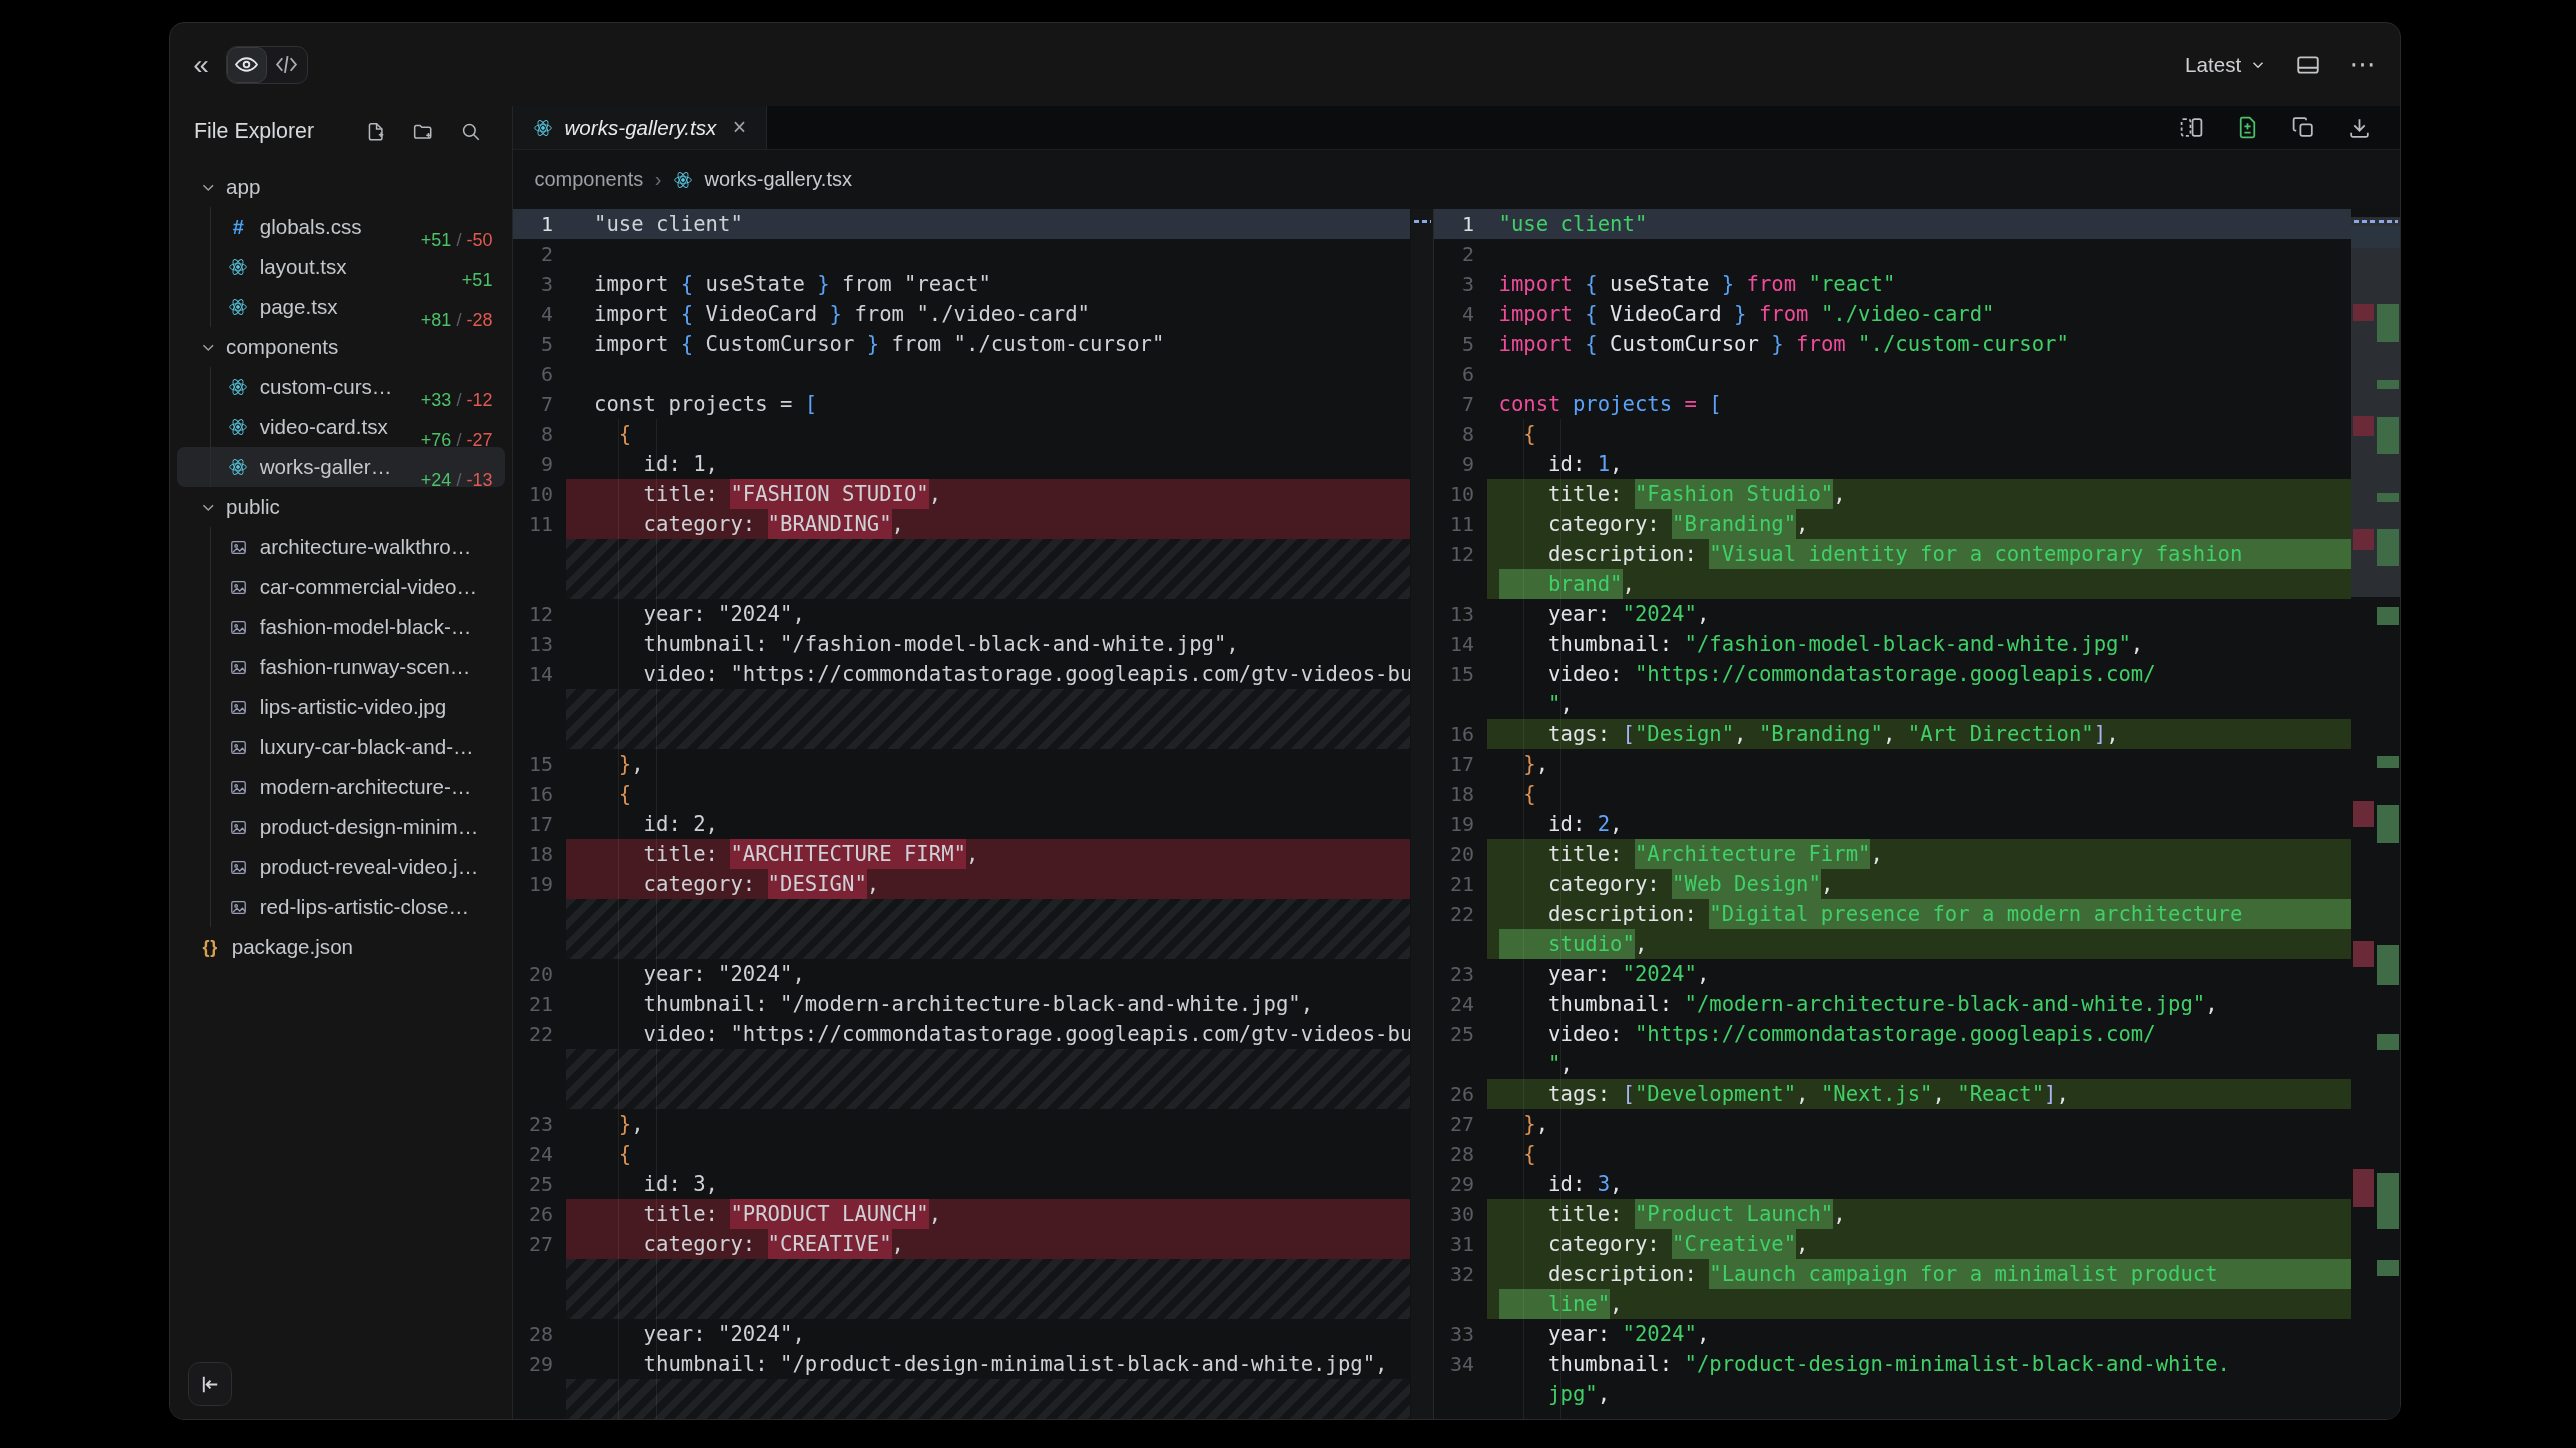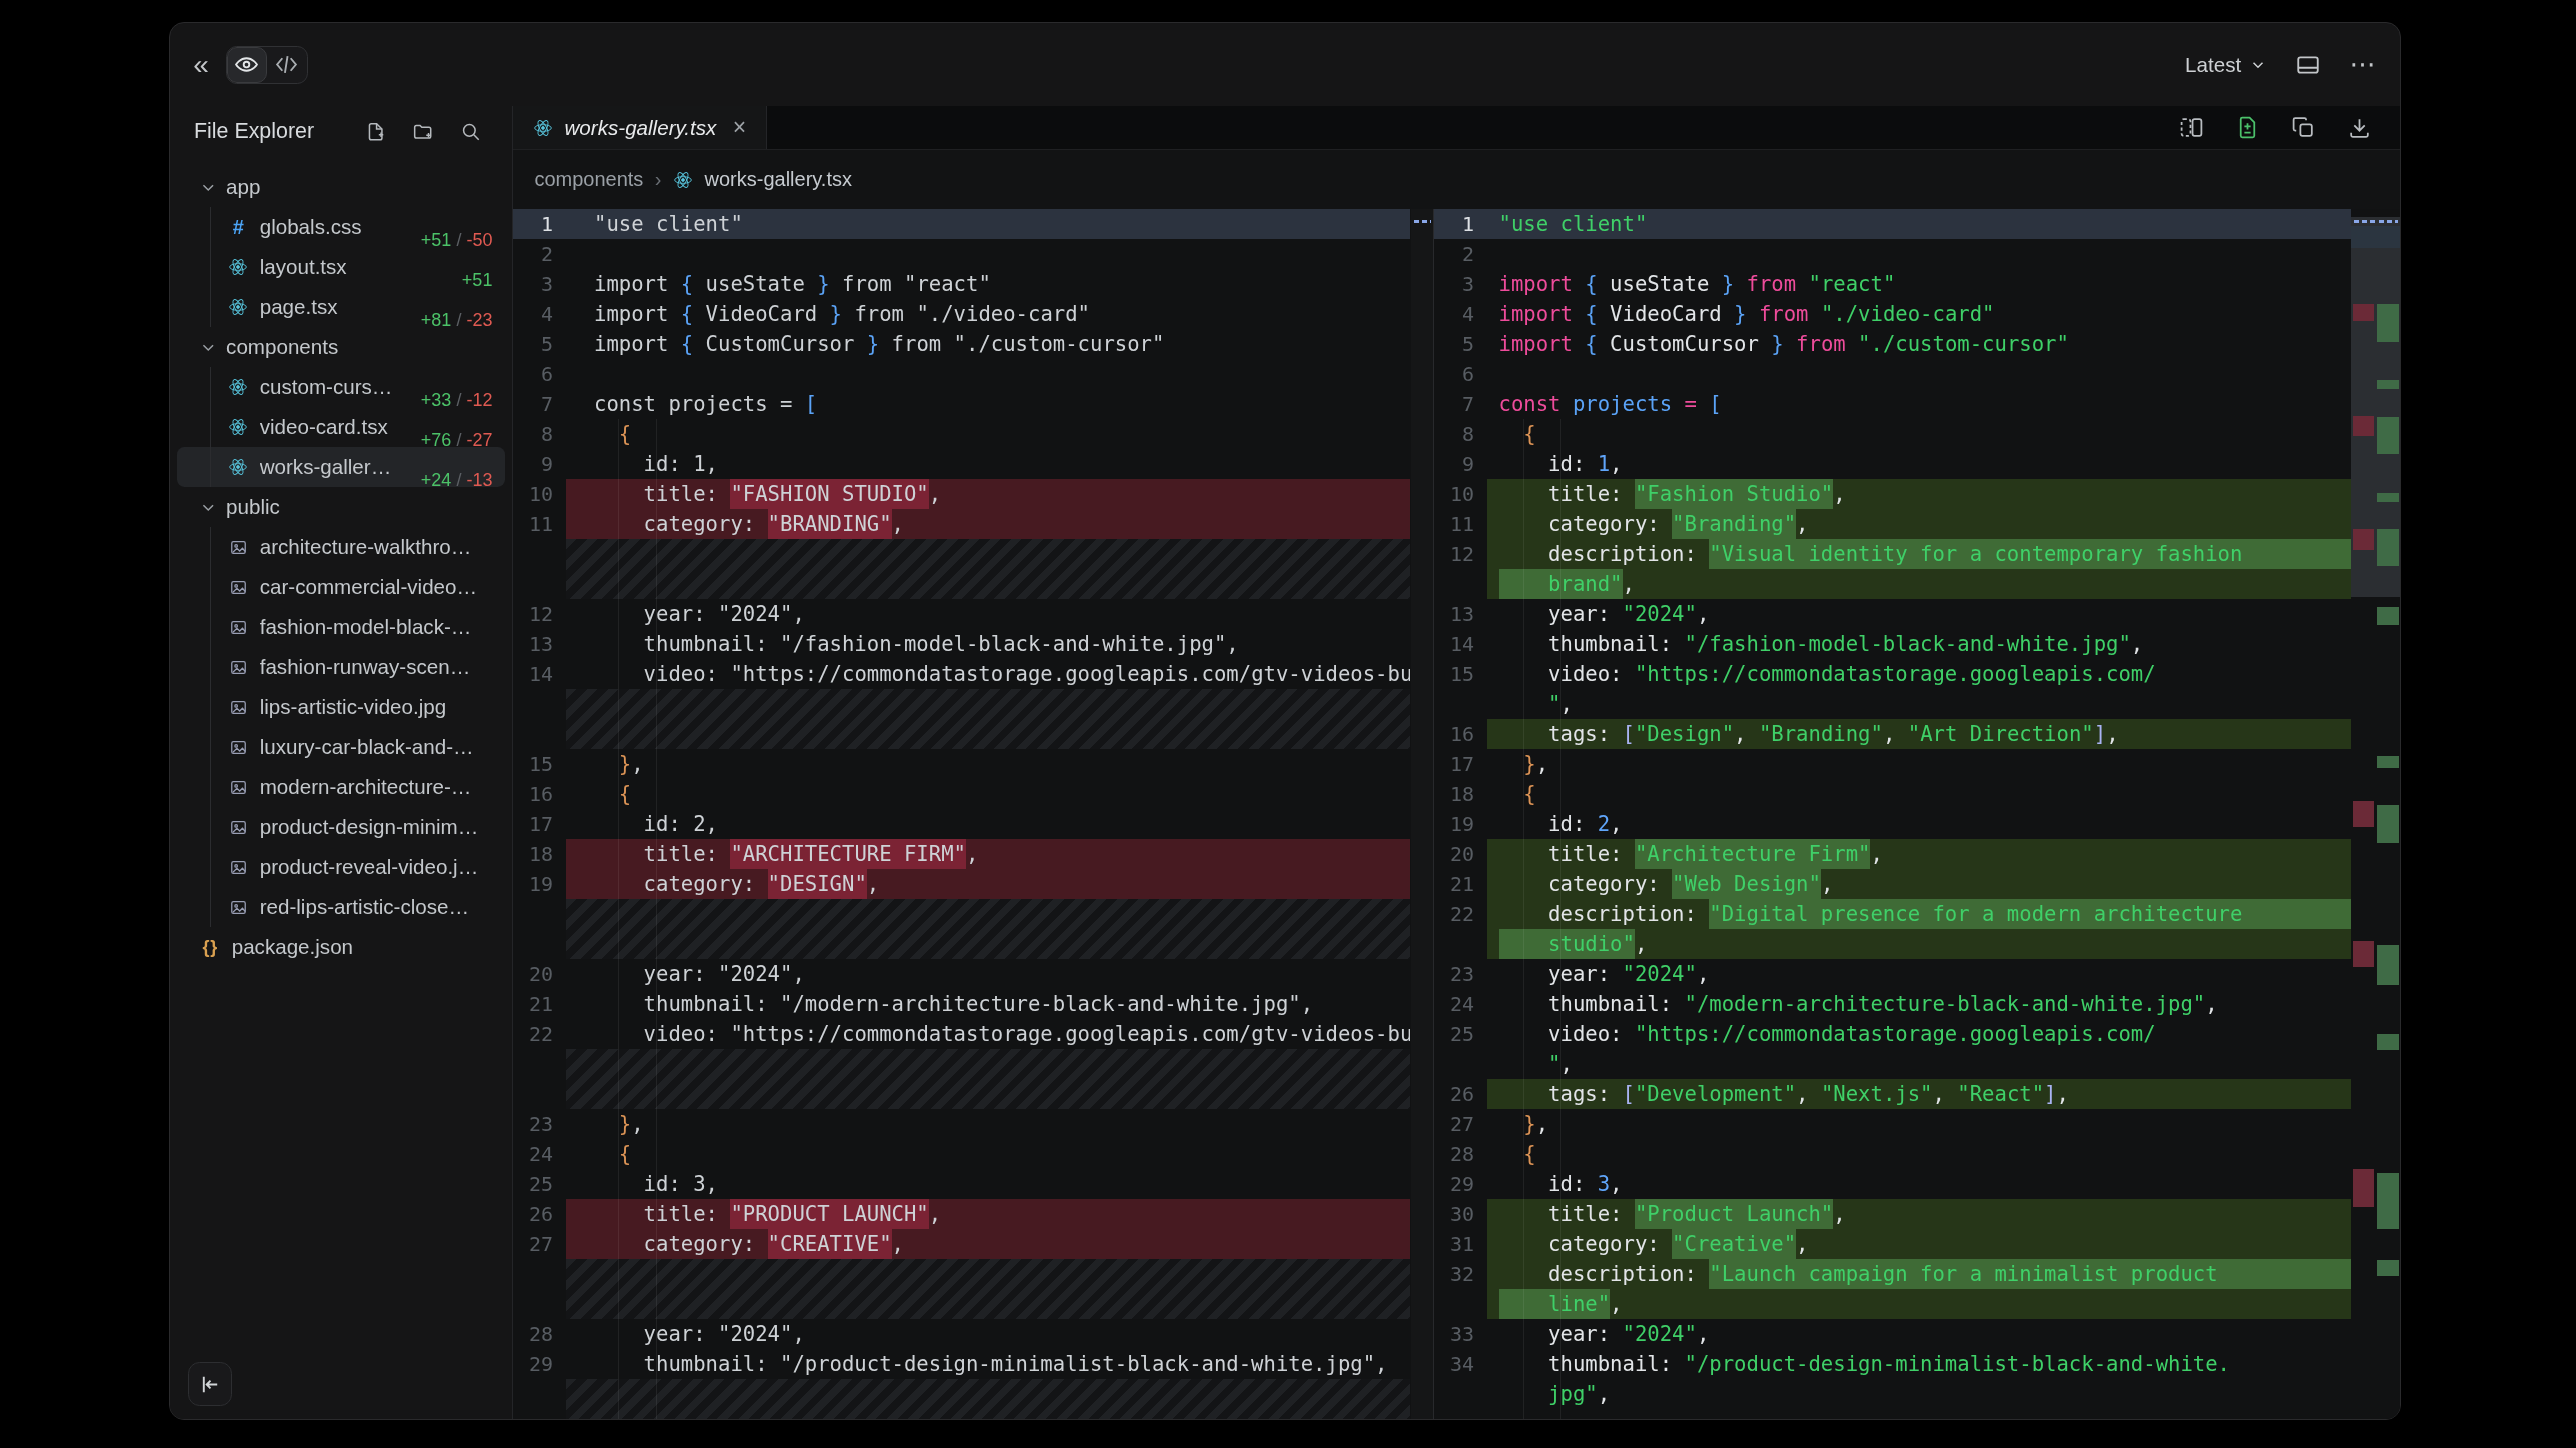--- a/index.html
+++ b/index.html
@@ -204,21 +204,21 @@
             <span style="color:#58c4dc;display:flex;">
               <svg width="20" height="20" viewBox="0 0 24 24" fill="none" stroke="currentColor" stroke-width="1.1">
                 <ellipse cx="12" cy="12" rx="10" ry="4"></ellipse>
                 <ellipse cx="12" cy="12" rx="10" ry="4" transform="rotate(60 12 12)"></ellipse>
                 <ellipse cx="12" cy="12" rx="10" ry="4" transform="rotate(120 12 12)"></ellipse>
                 <circle cx="12" cy="12" r="1.7" fill="currentColor"></circle>
               </svg>
             </span>
           </span>
           <span class="lbl">page.tsx</span>
-          <span class="stats"><span class="add">+81</span><span class="sl"> / </span><span class="del">-23</span></span>
+          <span class="stats"><span class="add">+81</span><span class="sl"> / </span><span class="del">-28</span></span>
         </div>
         <div class="srow">
           <span class="chev">
             <svg width="16.5" height="16.5" viewBox="0 0 24 24" fill="none" stroke="currentColor" stroke-width="2.2">
               <path d="M5 9l7 7 7-7"></path>
             </svg>
           </span>
           <span class="lbl">components</span>
         </div>
         <div class="srow child">

